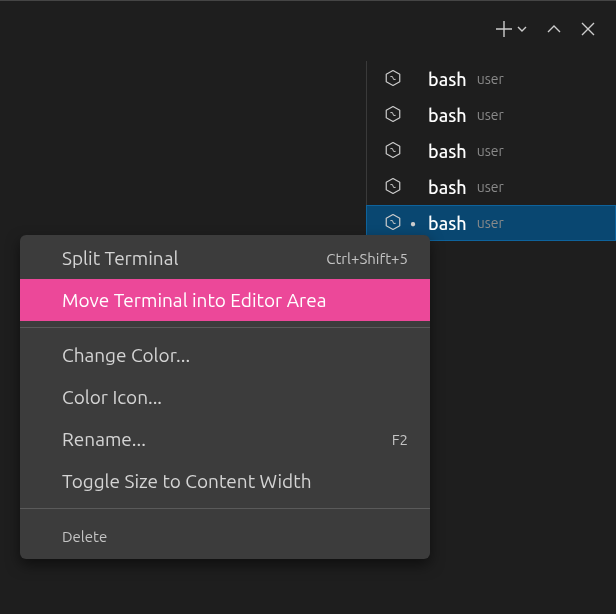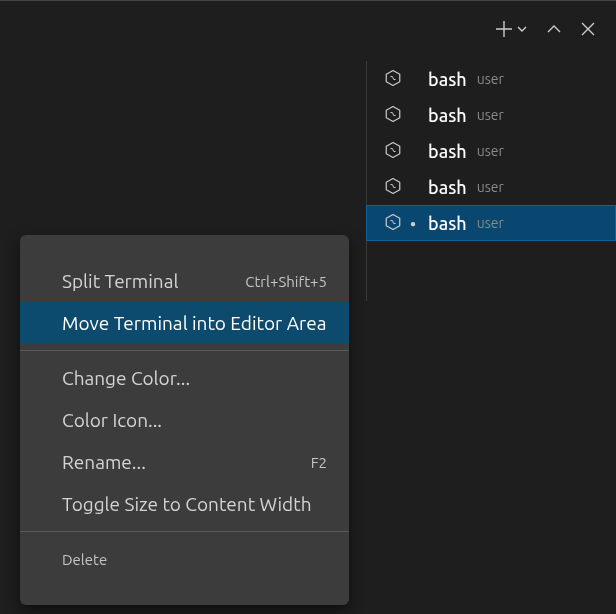--- a/index.html
+++ b/index.html
@@ -71,43 +71,43 @@
 }
 .term-desc {
   color: #8a8a8a;
   font-size: 14px;
   font-weight: 400;
 }
 .context-menu {
   position: absolute;
   top: 234px;
   left: 20px;
-  width: 329px;
+  width: 410px;
   background: #3c3c3c;
   border-radius: 6px;
   box-shadow: 0 6px 14px rgba(0,0,0,0.5);
-  padding: 25px 0;
+  padding: 2px 0;
 }
 .menu-divider {
   height: 1px;
   background: #5a5a5a;
   margin: 6px 0;
 }
 .menu-item {
   display: flex;
   align-items: center;
   justify-content: space-between;
   height: 42px;
   padding: 0 22px 0 42px;
   color: #d4d4d4;
   font-size: 19px;
   cursor: pointer;
 }
 .menu-item.hovered {
-  background: #0c4a6e;
+  background: #ec4899;
   color: #ffffff;
 }
 .shortcut { color: #c4c4c4; font-size: 15px; }
 .menu-item.hovered .shortcut { color: #ffffff; }
 </style>
 </head>
 <body>
 
 <div class="toolbar">
   <div class="toolbar-new-group">

